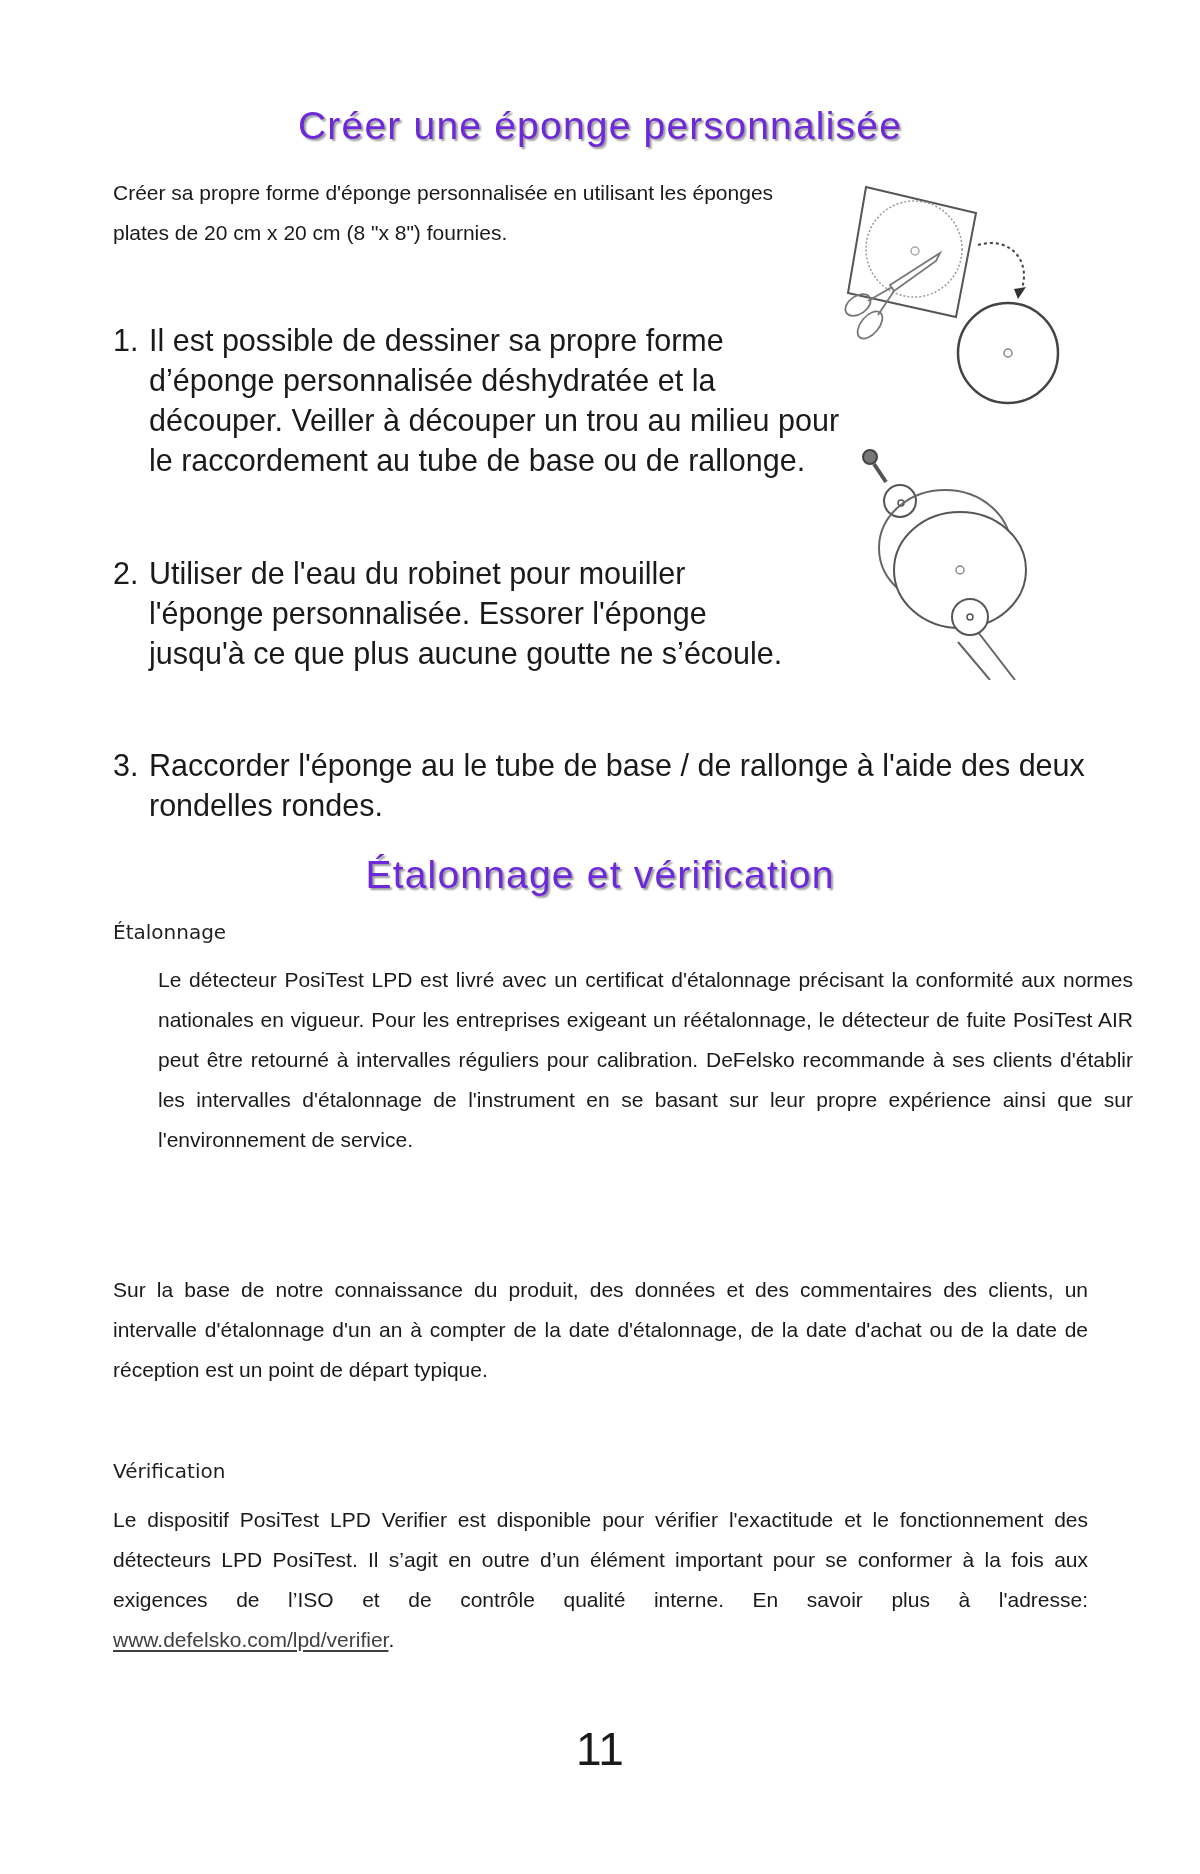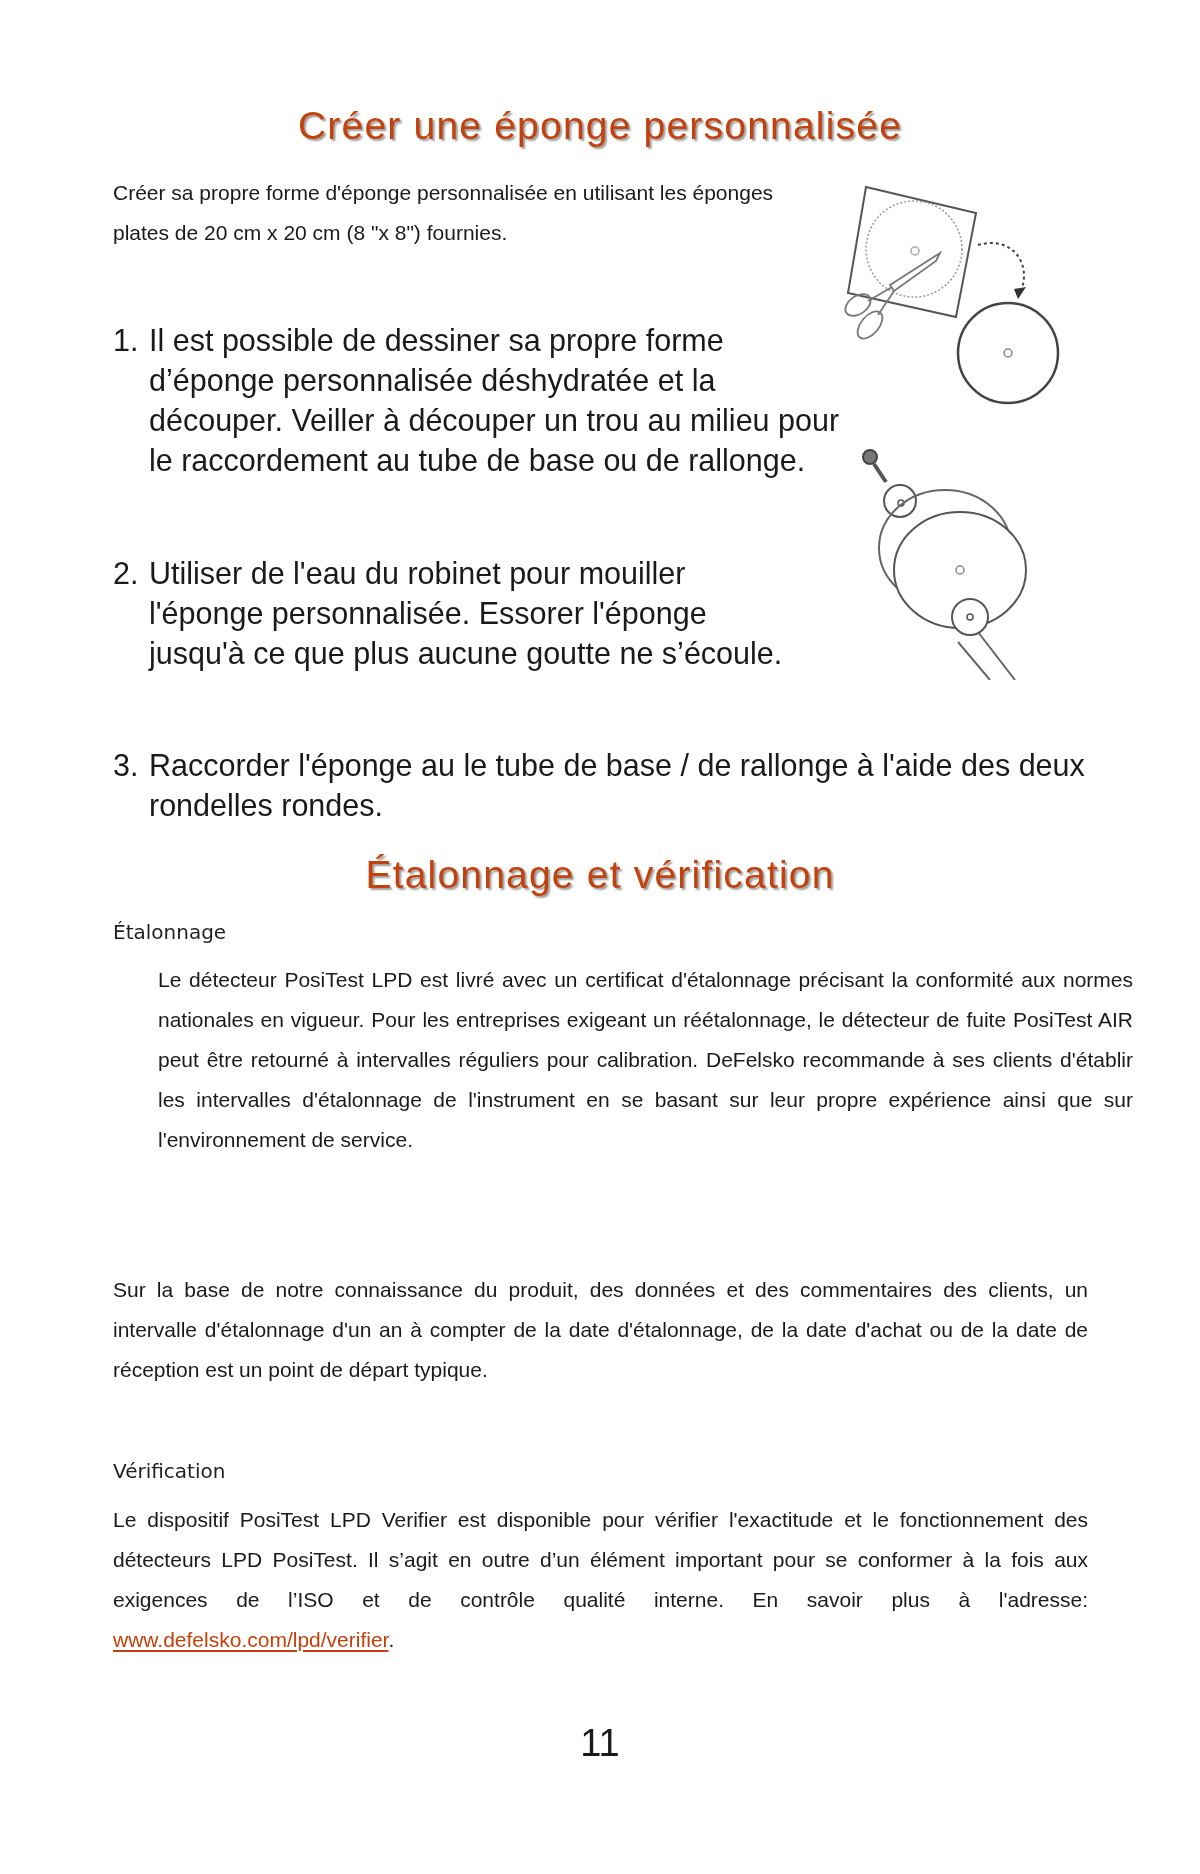--- a/index.html
+++ b/index.html
@@ -2,21 +2,21 @@
 <html><head>
 <meta charset="utf-8">
 <style>
   html, body { margin: 0; padding: 0; background: #ffffff; }
   body { width: 1200px; height: 1874px; position: relative; overflow: hidden;
          font-family: "Liberation Sans", sans-serif; color: #1a1a1a; }
   .page { position: absolute; left: 0; top: 0; width: 1200px; height: 1874px; }
 
   .h1 { position: absolute; left: 0; width: 1200px; text-align: center;
         font-family: "Liberation Sans", sans-serif; font-size: 39px; letter-spacing: 1.2px;
-        color: #c2410c; text-shadow: 2px 2px 2px #9a9a9a; margin: 0; font-weight: normal; }
+        color: #6d28d9; text-shadow: 2px 2px 2px #9a9a9a; margin: 0; font-weight: normal; }
   #title1 { top: 104px; }
   #title2 { top: 853px; }
 
   .body { position: absolute; left: 113px; font-size: 21px; line-height: 40px;
           color: #1a1a1a; margin: 0; }
   .just { text-align: justify; text-align-last: left; width: 975px; }
 
   #intro { top: 173px; width: 720px; }
   .step { position: absolute; left: 113px; font-size: 30.5px; line-height: 40px; }
   .step .num { position: absolute; left: 0; top: 0; }
@@ -28,24 +28,24 @@
   #step3 { top: 745px; }
   #step3 .txt { width: 960px; }
 
   .sub { position: absolute; left: 113px; font-family: "DejaVu Sans", sans-serif;
          font-size: 20px; color: #1f1f1f; margin: 0; font-weight: normal; }
   #sub1 { top: 920px; }
   #para1 { top: 960px; margin-left: 45px; }
   #para2 { top: 1270px; }
   #sub2 { top: 1459px; }
   #para3 { top: 1500px; }
-  a.link { color: #c2410c; text-decoration: underline; text-underline-offset: 3px; margin-top: 16px; }
+  a.link { color: #404040; text-decoration: underline; text-underline-offset: 3px; margin-top: 16px; }
 
   #pagenum { position: absolute; top: 1722px; left: 0; width: 1200px; text-align: center;
-             font-size: 38px; color: #1a1a1a; }
+             font-size: 46px; color: #1a1a1a; }
 
   .illus { position: absolute; }
   #illus-cut { left: 828px; top: 175px; width: 240px; height: 240px; }
   #illus-mount { left: 850px; top: 430px; width: 190px; height: 250px; }
 </style>
 </head>
 <body>
 
 <div class="page">
 

